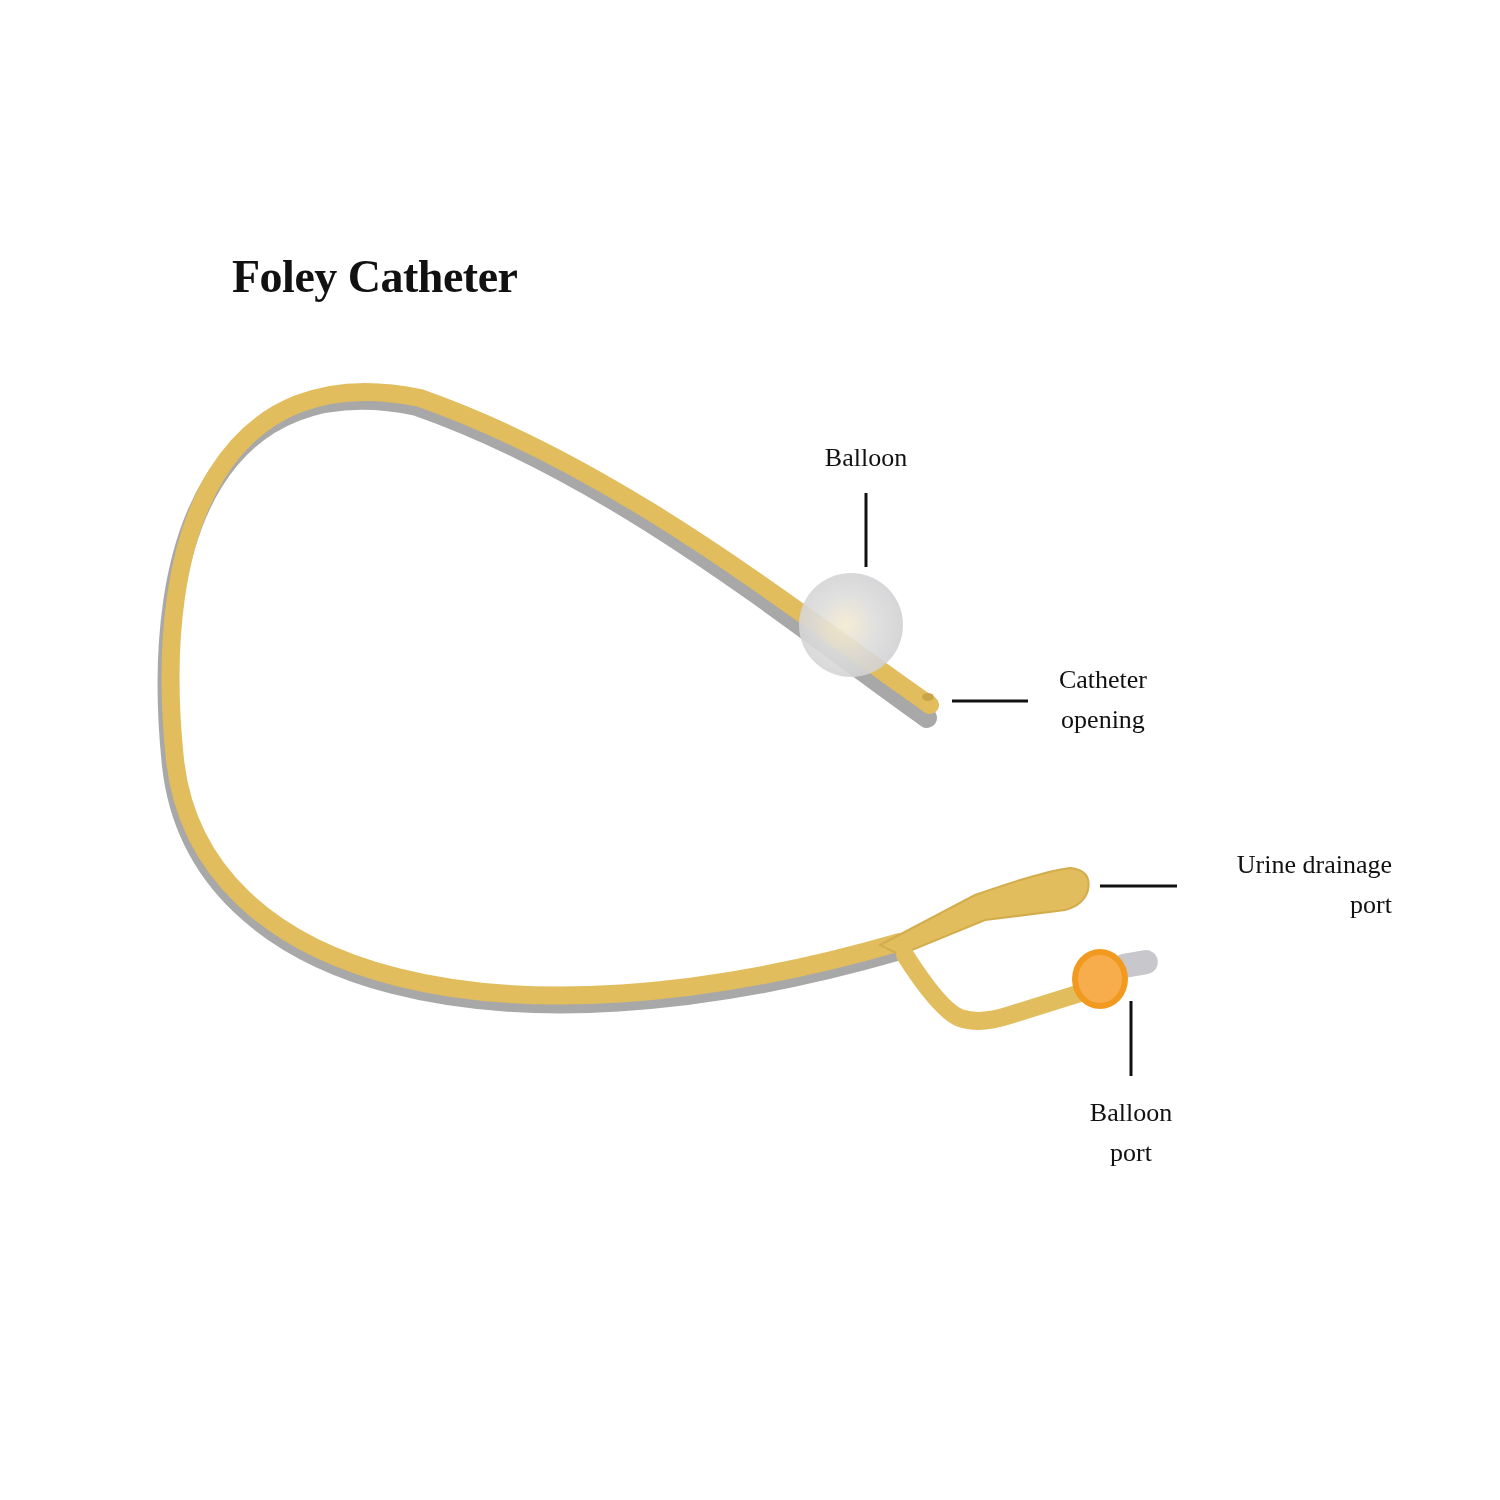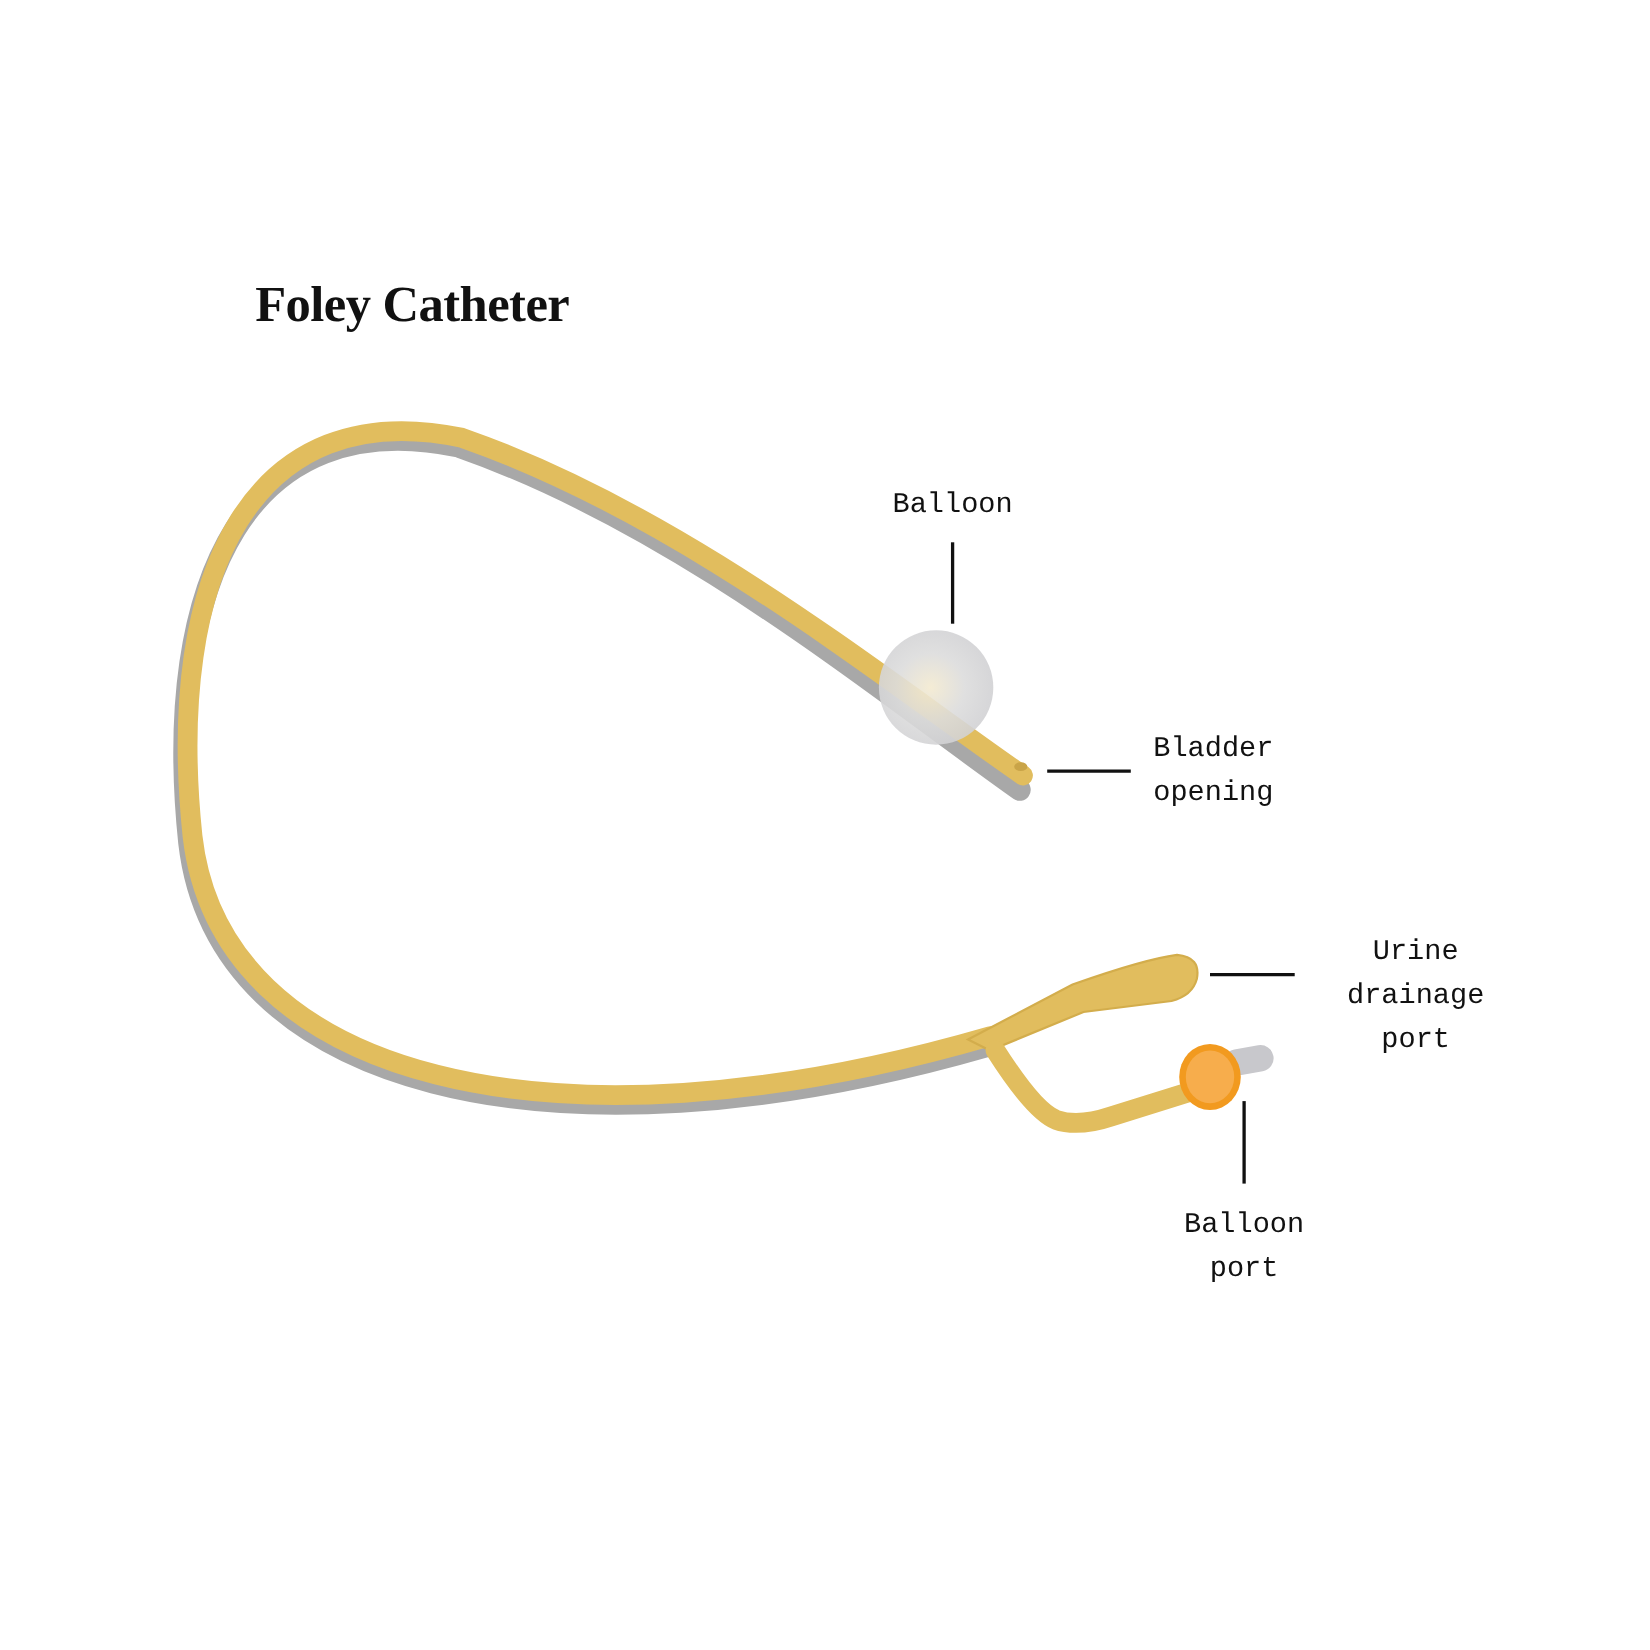--- a/index.html
+++ b/index.html
@@ -1,19 +1,19 @@
 <!DOCTYPE html>
 <html><head>
 <meta charset="utf-8">
 <style>
   html, body { margin:0; padding:0; background:#ffffff; }
   body { width:1500px; height:1500px; position:relative; overflow:hidden; font-family:"DejaVu Sans", sans-serif; }
   .title { position:absolute; left:232px; top:250px; font-size:46px; font-weight:bold; color:#111; font-family:Liberation Serif, serif; letter-spacing:-0.5px; }
   svg.art { position:absolute; left:0; top:0; }
-  .label { position:absolute; font-size:26px; color:#111; text-align:center; line-height:40px; font-family:Liberation Mono, monospace; }
+  .label { position:absolute; font-size:26px; color:#111; text-align:center; line-height:40px; font-family:Liberation Serif, serif; }
 </style>
 </head>
 <body>
 
 <div class="title">Foley Catheter</div>
 
 <svg class="art" width="1500" height="1500" viewBox="0 0 1500 1500">
   <defs>
     <radialGradient id="balGrad" cx="0.45" cy="0.5" r="0.6">
       <stop offset="0" stop-color="#f3ead0" stop-opacity="0.9"></stop>
@@ -43,25 +43,25 @@
   <line x1="952" y1="701" x2="1028" y2="701" stroke="#111" stroke-width="3"></line>
   <line x1="1100" y1="886" x2="1177" y2="886" stroke="#111" stroke-width="3"></line>
   <line x1="1131" y1="1001" x2="1131" y2="1076" stroke="#111" stroke-width="3"></line>
 </svg>
 
 <div class="label" style="left:806px; top:438px; width:120px;">
   <span>Balloon</span>
 </div>
 
 <div class="label" style="left:1033px; top:660px; width:140px;">
-  <div>Bladder</div>
+  <div>Catheter</div>
   <div>opening</div>
 </div>
 
-<div class="label" style="left:1182px; top:845px; width:210px;">
+<div class="label" style="left:1182px; top:845px; width:210px;text-align:right;">
   <div>Urine drainage</div>
   <div>port</div>
 </div>
 
 <div class="label" style="left:1071px; top:1093px; width:120px;">
   <div>Balloon</div>
   <div>port</div>
 </div>
 
 </body></html>

